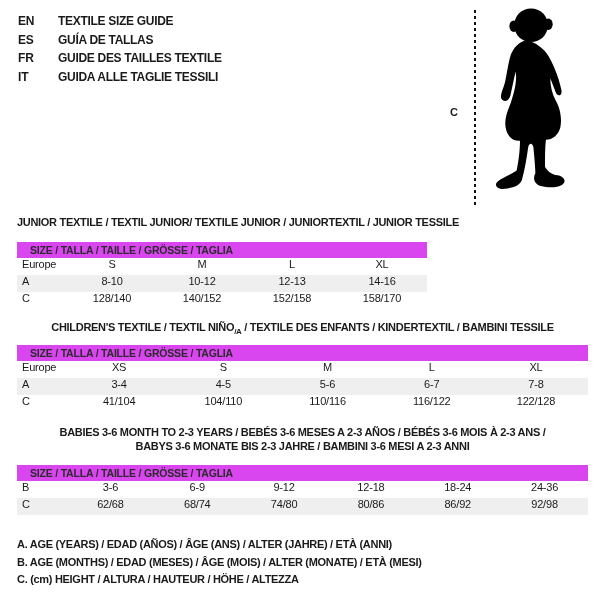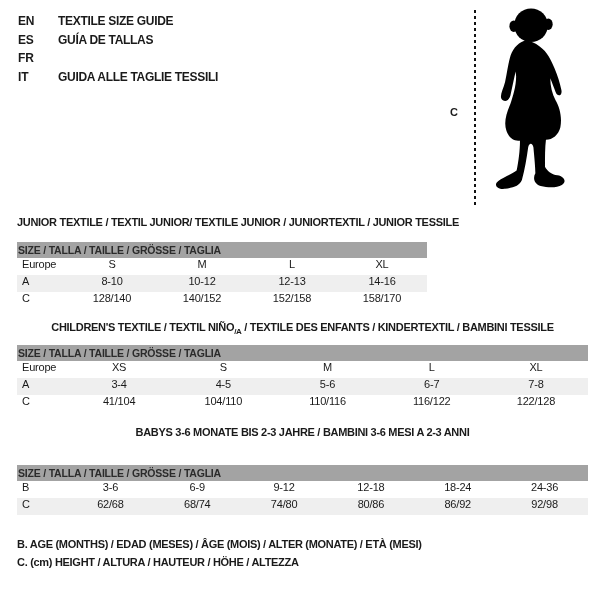--- a/index.html
+++ b/index.html
@@ -27,22 +27,22 @@
   .sec2{top:320px;width:571px;}
   .sec3{top:425px;width:571px;}
   .sec-title{
     font-size:11px;font-weight:bold;letter-spacing:-0.3px;white-space:nowrap;line-height:14px;text-align:center;
   }
   .sec1 .sec-title,.sec2 .sec-title{height:27px;}
   .sec2 .sec-title{height:25px;}
   .sec3 .title-wrap{height:40px;}
   .sub{font-size:8px;vertical-align:sub;}
   .size-bar{
-    height:16px;background:#a3a3a3;display:flex;align-items:center;
-    padding-left:1px;box-sizing:border-box;
+    height:16px;background:#d946ef;display:flex;align-items:center;
+    padding-left:13px;box-sizing:border-box;
     font-size:10.5px;font-weight:bold;color:#2b2b2b;letter-spacing:-0.2px;
   }
   .trow{display:flex;height:17px;align-items:flex-start;font-size:11px;letter-spacing:-0.2px;}
   .trow.alt{background:#efefef;}
   .cell-label{width:50px;padding-left:5px;box-sizing:border-box;flex:none;}
   .cell{flex:1;text-align:center;}
   
   .notes{position:absolute;left:17px;top:536px;}
   .note-line{font-size:11px;font-weight:bold;letter-spacing:-0.3px;line-height:17.5px;white-space:nowrap;}
 </style>
@@ -53,20 +53,21 @@
   <div class="lang-row">
     <span class="lang-code">EN</span>
     <span class="lang-title">TEXTILE SIZE GUIDE</span>
   </div>
   <div class="lang-row">
     <span class="lang-code">ES</span>
     <span class="lang-title">GUÍA DE TALLAS</span>
   </div>
   <div class="lang-row">
     <span class="lang-code">FR</span>
+    <span class="lang-title">GUIDE DES TAILLES TEXTILE</span>
   </div>
   <div class="lang-row">
     <span class="lang-code">IT</span>
     <span class="lang-title">GUIDA ALLE TAGLIE TESSILI</span>
   </div>
 </div>
 
 <div class="figure">
   <div class="dotline"></div>
   <span class="c-label">C</span>
@@ -163,20 +164,21 @@
     <span class="cell">41/104</span>
     <span class="cell">104/110</span>
     <span class="cell">110/116</span>
     <span class="cell">116/122</span>
     <span class="cell">122/128</span>
   </div>
 </div>
 
 <div class="section sec3">
   <div class="title-wrap">
+    <div class="sec-title">BABIES 3-6 MONTH TO 2-3 YEARS / BEBÉS 3-6 MESES A 2-3 AÑOS / BÉBÉS 3-6 MOIS À 2-3 ANS /</div>
     <div class="sec-title">BABYS 3-6 MONATE BIS 2-3 JAHRE / BAMBINI 3-6 MESI A 2-3 ANNI</div>
   </div>
   <div class="size-bar">
     <span>SIZE / TALLA / TAILLE / GRÖSSE / TAGLIA</span>
   </div>
   <div class="trow">
     <span class="cell-label">B</span>
     <span class="cell">3-6</span>
     <span class="cell">6-9</span>
     <span class="cell">9-12</span>
@@ -189,15 +191,16 @@
     <span class="cell">62/68</span>
     <span class="cell">68/74</span>
     <span class="cell">74/80</span>
     <span class="cell">80/86</span>
     <span class="cell">86/92</span>
     <span class="cell">92/98</span>
   </div>
 </div>
 
 <div class="notes">
+  <div class="note-line">A. AGE (YEARS) / EDAD (AÑOS) / ÂGE (ANS) / ALTER (JAHRE) / ETÀ (ANNI)</div>
   <div class="note-line">B. AGE (MONTHS) / EDAD (MESES) / ÂGE (MOIS) / ALTER (MONATE) / ETÀ (MESI)</div>
   <div class="note-line">C. (cm) HEIGHT / ALTURA / HAUTEUR / HÖHE / ALTEZZA</div>
 </div>
 
 </body></html>

